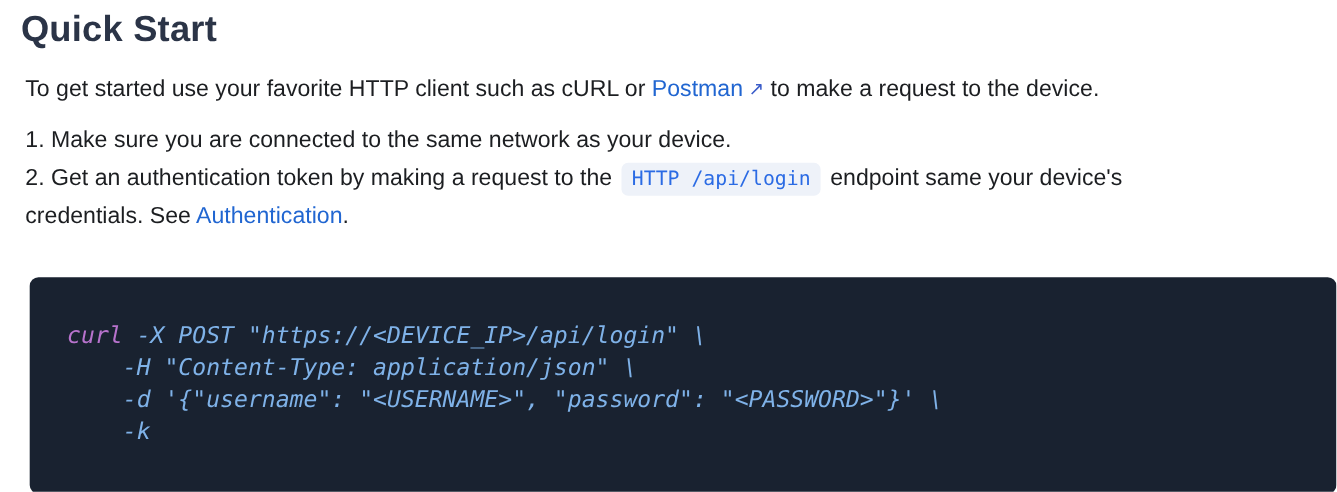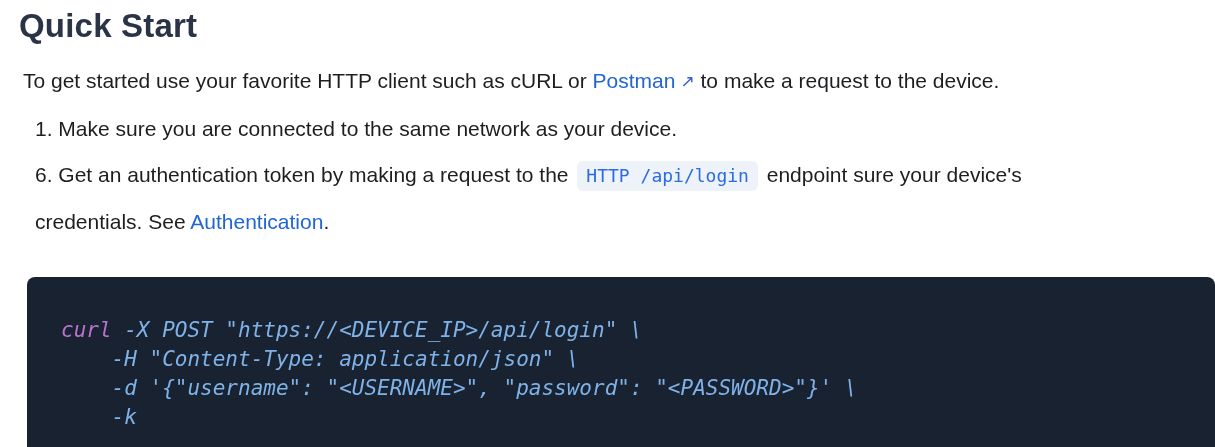--- a/index.html
+++ b/index.html
@@ -25,21 +25,21 @@
   }
   .body-text {
     font-size: 21px;
     line-height: 30px;
     color: #1c1e21;
   }
   p.intro {
     margin: 0 0 16px 4px;
   }
   .step-line {
-    margin: 16px;
+    margin: 4px;
   }
   .step-line.wrapped {
     margin-top: 3px;
   }
   a.doc-link {
     color: #2166d1;
     text-decoration: none;
     cursor: pointer;
   }
   .external-icon {
@@ -81,21 +81,21 @@
 <body>
 
 <div class="page">
 
   <h1 class="page-title">Quick Start</h1>
 
   <p class="intro body-text"><span>To get started use your favorite HTTP client such as cURL or </span><a class="doc-link">Postman</a><span class="external-icon">↗</span><span> to make a request to the device.</span></p>
 
   <div class="steps">
     <div class="step-line body-text">1. Make sure you are connected to the same network as your device.</div>
-    <div class="step-line body-text"><span>6. Get an authentication token by making a request to the </span><code class="inline-code">HTTP /api/login</code><span> endpoint sure your device's</span></div>
+    <div class="step-line body-text"><span>2. Get an authentication token by making a request to the </span><code class="inline-code">HTTP /api/login</code><span> endpoint same your device's</span></div>
     <div class="step-line wrapped body-text"><span>credentials. See </span><a class="doc-link">Authentication</a><span>.</span></div>
   </div>
 
   <div class="code-block">
     <div class="code-line"><span class="tok-keyword">curl</span><span> -X POST "https://&lt;DEVICE_IP&gt;/api/login" \</span></div>
     <div class="code-line">    -H "Content-Type: application/json" \</div>
     <div class="code-line">    -d '{"username": "&lt;USERNAME&gt;", "password": "&lt;PASSWORD&gt;"}' \</div>
     <div class="code-line">    -k</div>
   </div>
 

